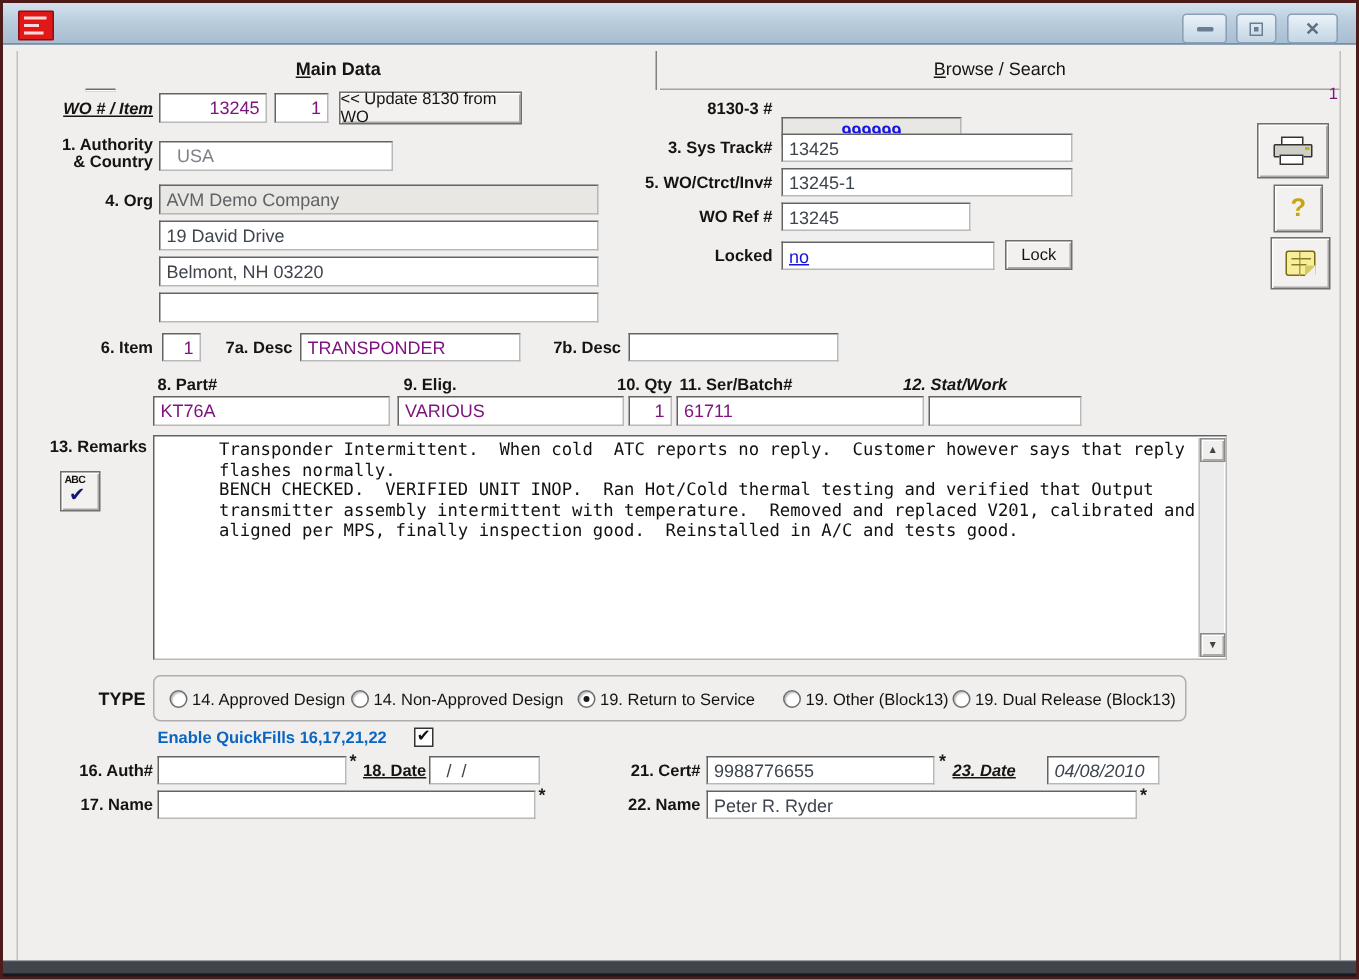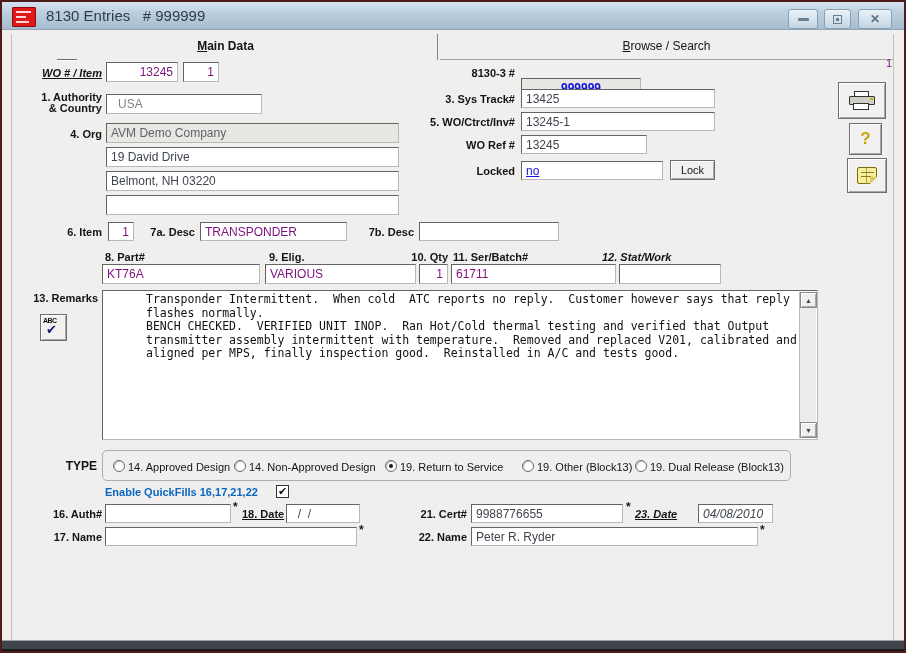--- a/index.html
+++ b/index.html
@@ -151,21 +151,20 @@
 <body>
 
 <div class="window">
 
   <div class="titlebar">
     <div class="app-icon">
       <div class="bar b1"></div>
         <div class="bar b2"></div>
         <div class="bar b3"></div>
     </div>
-    <div class="title-text">8130 Entries   # 999999</div>
     <div class="winbtn" style="left:786px;width:30px;">
         <span class="glyph-min"></span>
       </div>
     <div class="winbtn" style="left:822px;width:27px;">
         <span class="glyph-max"></span>
       </div>
     <div class="winbtn" style="left:856px;width:34px;">
         <span>✕</span>
       </div>
   </div>
@@ -182,20 +181,21 @@
     </div>
     <div class="tab-divider"></div>
     <div class="tab-underline"></div>
 
     <div class="dash-icon" style="top:29px;left:55px;"></div>
     <div class="page-num" style="top:27px;">1</div>
 
     <div class="label r it ul" style="left:8px;top:37px;width:92px;">WO # / Item</div>
     <input class="field purple ra" style="left: 104px; top: 32px; width: 72px; height: 20px;" readonly="" value="13245">
     <input class="field purple ra" style="left: 181px; top: 32px; width: 36px; height: 20px;" readonly="" value="1">
+    <div class="btn3d" style="left:224px;top:31px;width:122px;height:22px;">&lt;&lt; Update 8130 from WO</div>
 
     <div class="label r" style="left:400px;top:37px;width:113px;">8130-3 #</div>
     <div class="field ro blue ctr" style="left:519px;top:48px;width:120px;height:20px;line-height:18px;font-weight:bold;">999999</div>
 
     <div class="label r" style="left:8px;top:62px;width:92px;line-height:11px;">
       <span>1. Authority</span><br><span>&amp; Country</span>
     </div>
     <input class="field gray" style="left: 104px; top: 64px; width: 156px; height: 20px;" readonly="" value="USA">
 
     <div class="label r" style="left:400px;top:63px;width:113px;">3. Sys Track#</div>

